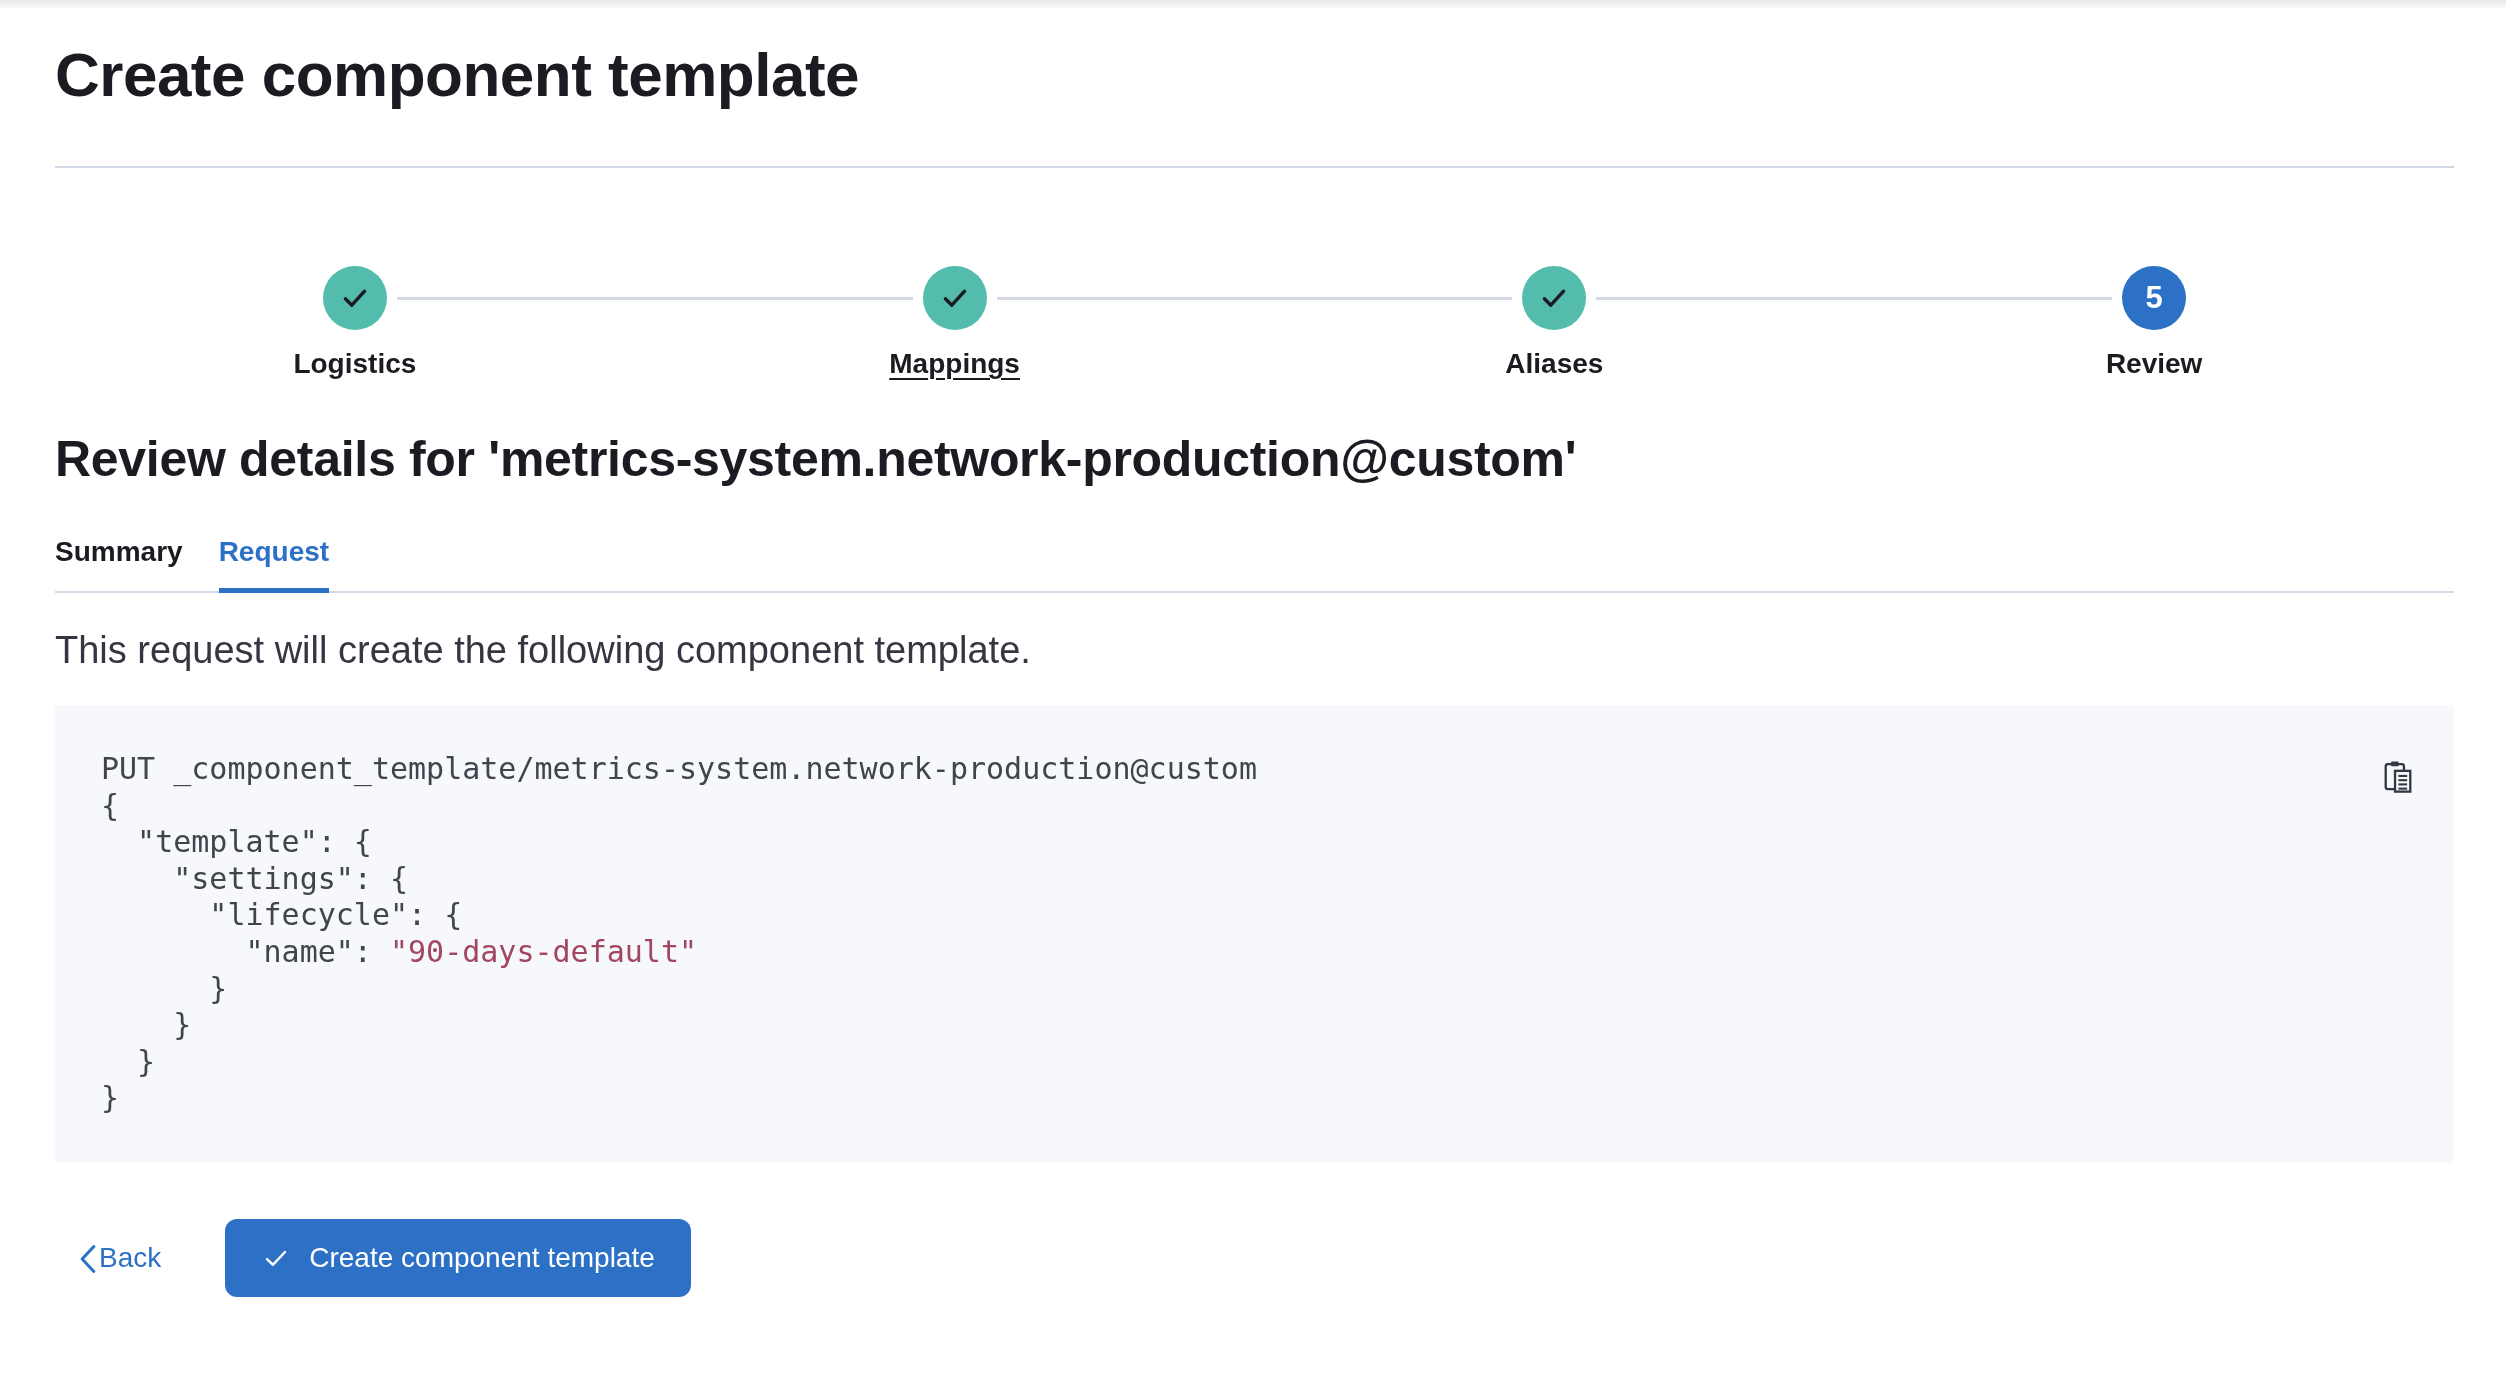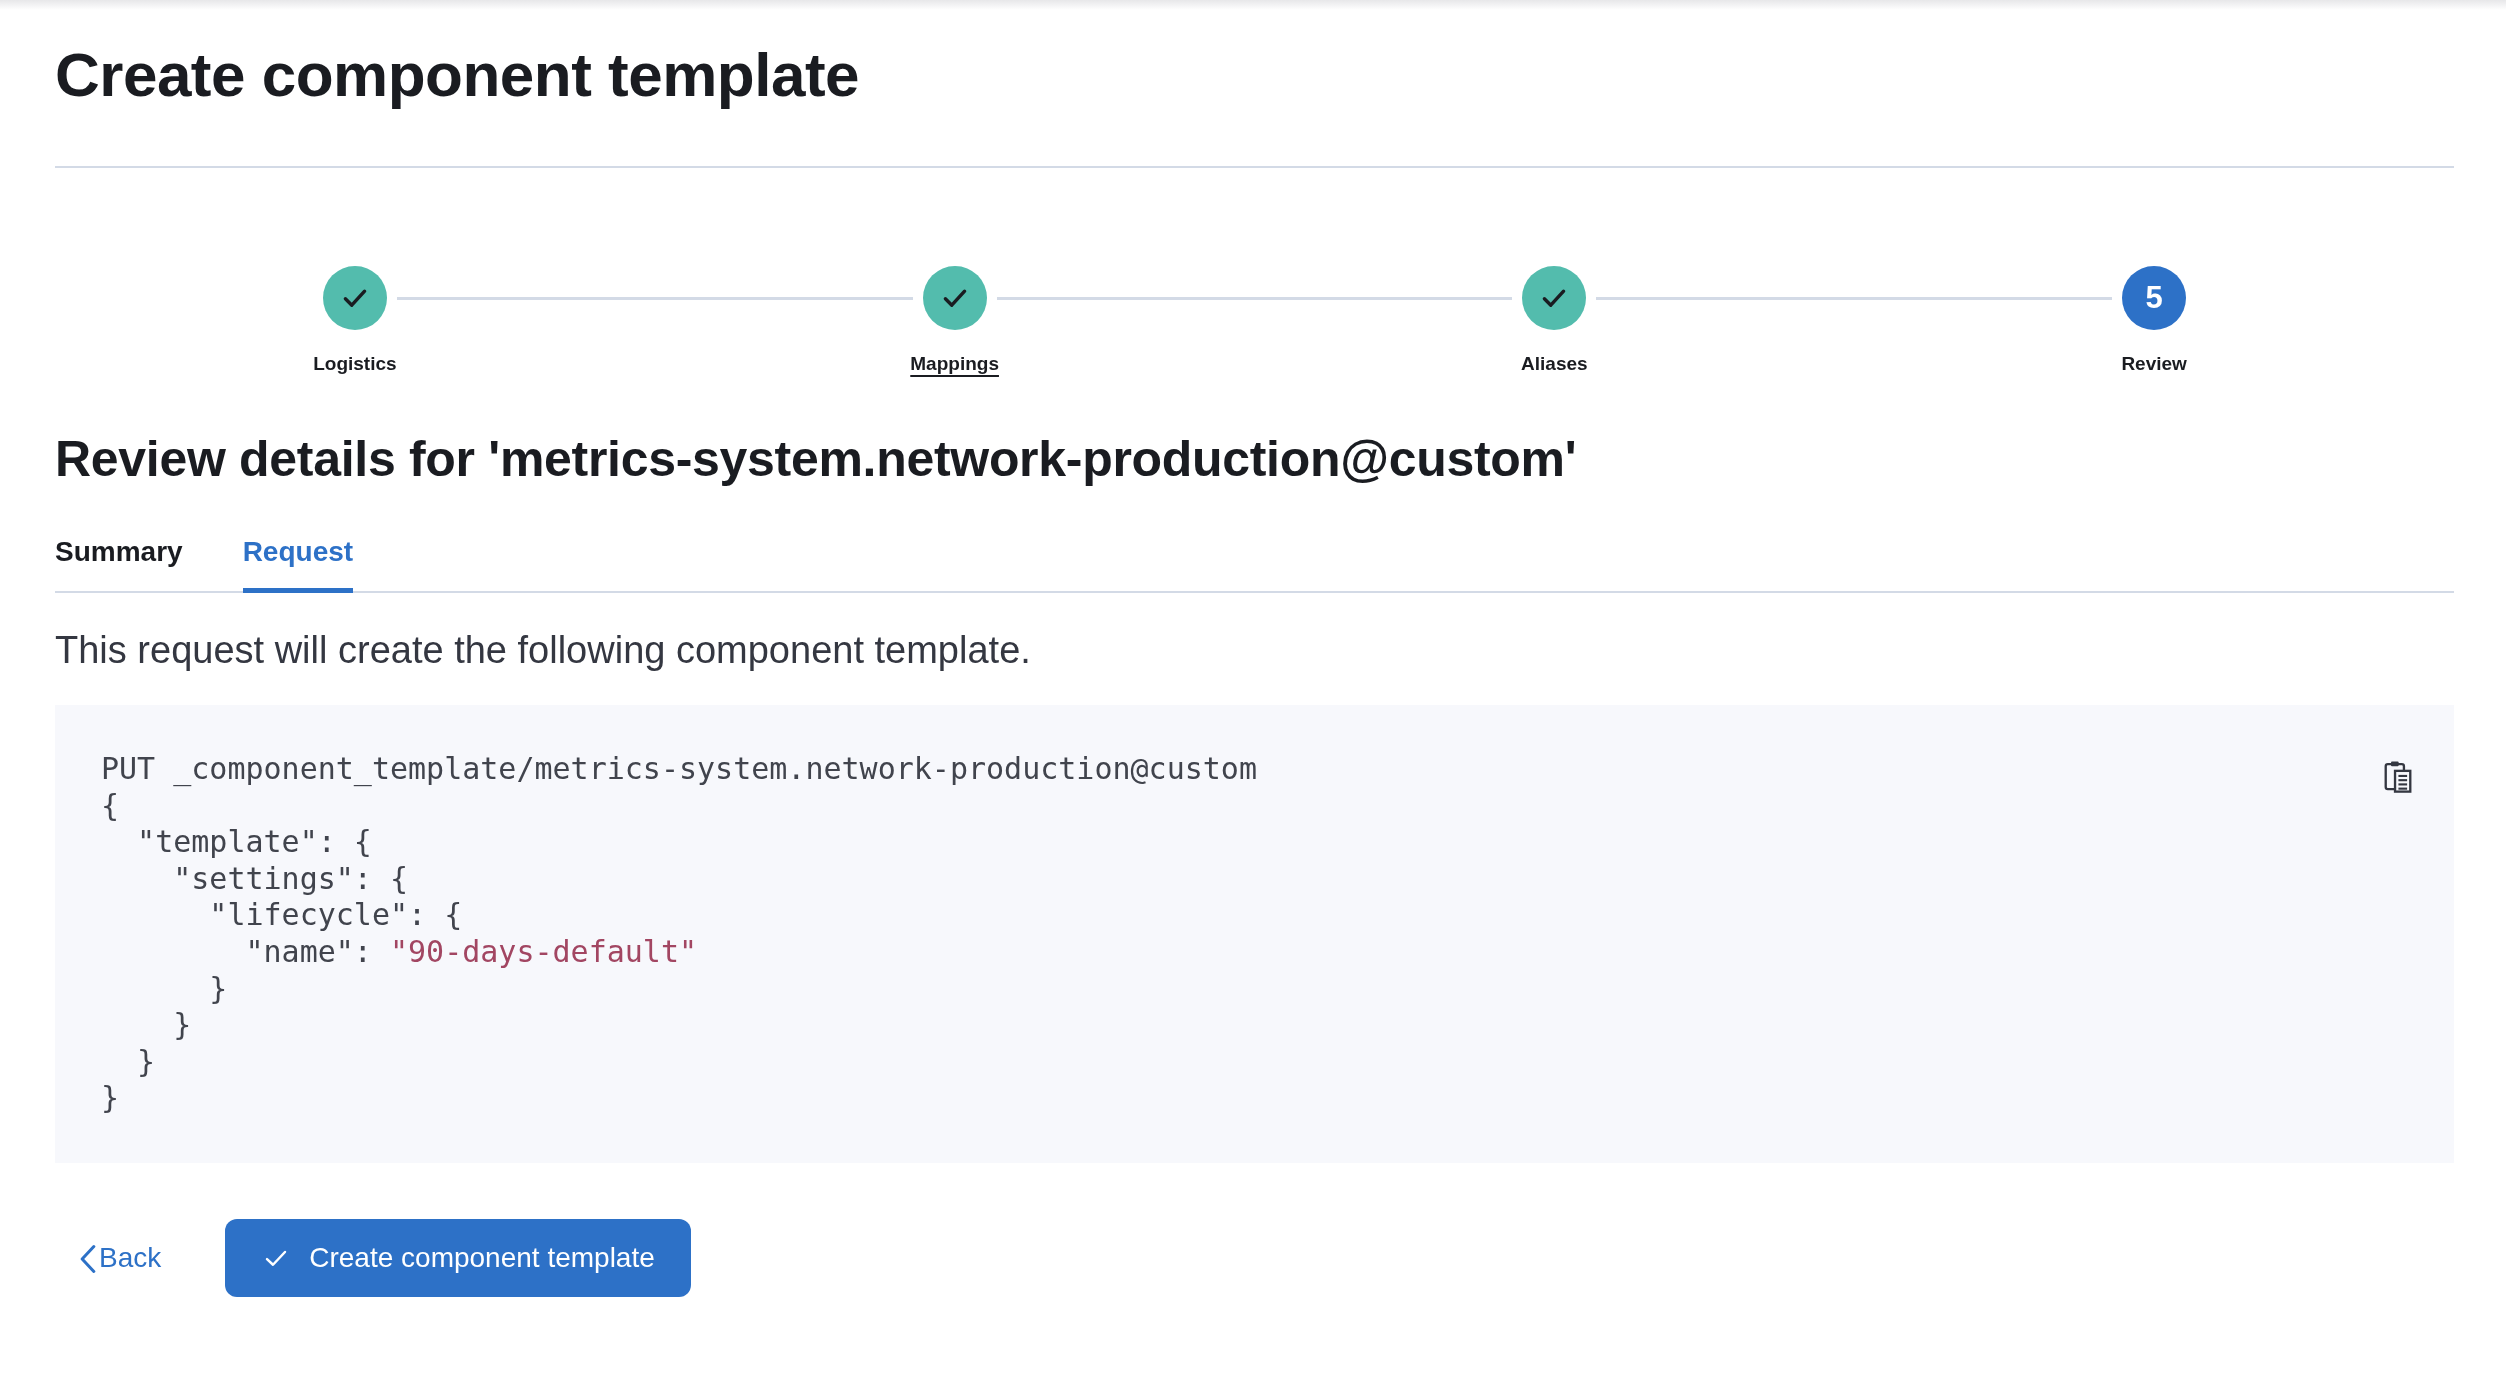--- a/index.html
+++ b/index.html
@@ -26,29 +26,29 @@
   
   .stepper{display:flex;margin-top:98px;}
   .step{flex:1;display:flex;flex-direction:column;align-items:center;position:relative;cursor:pointer;}
   .step + .step::before{content:"";position:absolute;top:31px;height:3px;background:var(--border);
     right:calc(50% + 42px);width:calc(100% - 84px);}
   .step-circle{width:64px;height:64px;border-radius:50%;display:flex;align-items:center;
     justify-content:center;z-index:1;}
   .step-circle.complete{background:var(--success-teal);}
   .step-circle.current{background:var(--primary-blue);color:#fff;font-size:31px;font-weight:600;}
   .step-circle.complete svg{width:32px;height:32px;stroke:var(--text-dark);}
-  .step-label{margin-top:17px;font-size:19px;font-weight:700;color:var(--text-dark);line-height:34px;}
+  .step-label{margin-top:17px;font-size:28px;font-weight:700;color:var(--text-dark);line-height:34px;}
   .step-label.underlined{text-decoration:underline;text-underline-offset:5px;text-decoration-thickness:2px;}
 
   
   .review-heading{margin-top:48px;font-size:50px;font-weight:700;letter-spacing:-0.3px;
     line-height:60px;color:var(--text-dark);}
 
   
-  .tabs{display:flex;gap:60px;margin-top:46px;border-bottom:2px solid var(--border);}
+  .tabs{display:flex;gap:36px;margin-top:46px;border-bottom:2px solid var(--border);}
   .tab{font-size:28px;font-weight:700;line-height:34px;padding-bottom:19px;color:var(--text-dark);
     border-bottom:5px solid transparent;margin-bottom:-2px;cursor:pointer;}
   .tab.active{color:var(--primary-blue);border-bottom-color:var(--primary-blue);}
 
   
   .description{margin-top:36px;font-size:38px;line-height:42px;color:var(--text-body);}
 
   
   .code-panel{margin-top:34px;background:var(--code-bg);padding:46px 46px;position:relative;}
   .code-line{font-family:"DejaVu Sans Mono","Liberation Mono",monospace;font-size:30px;

